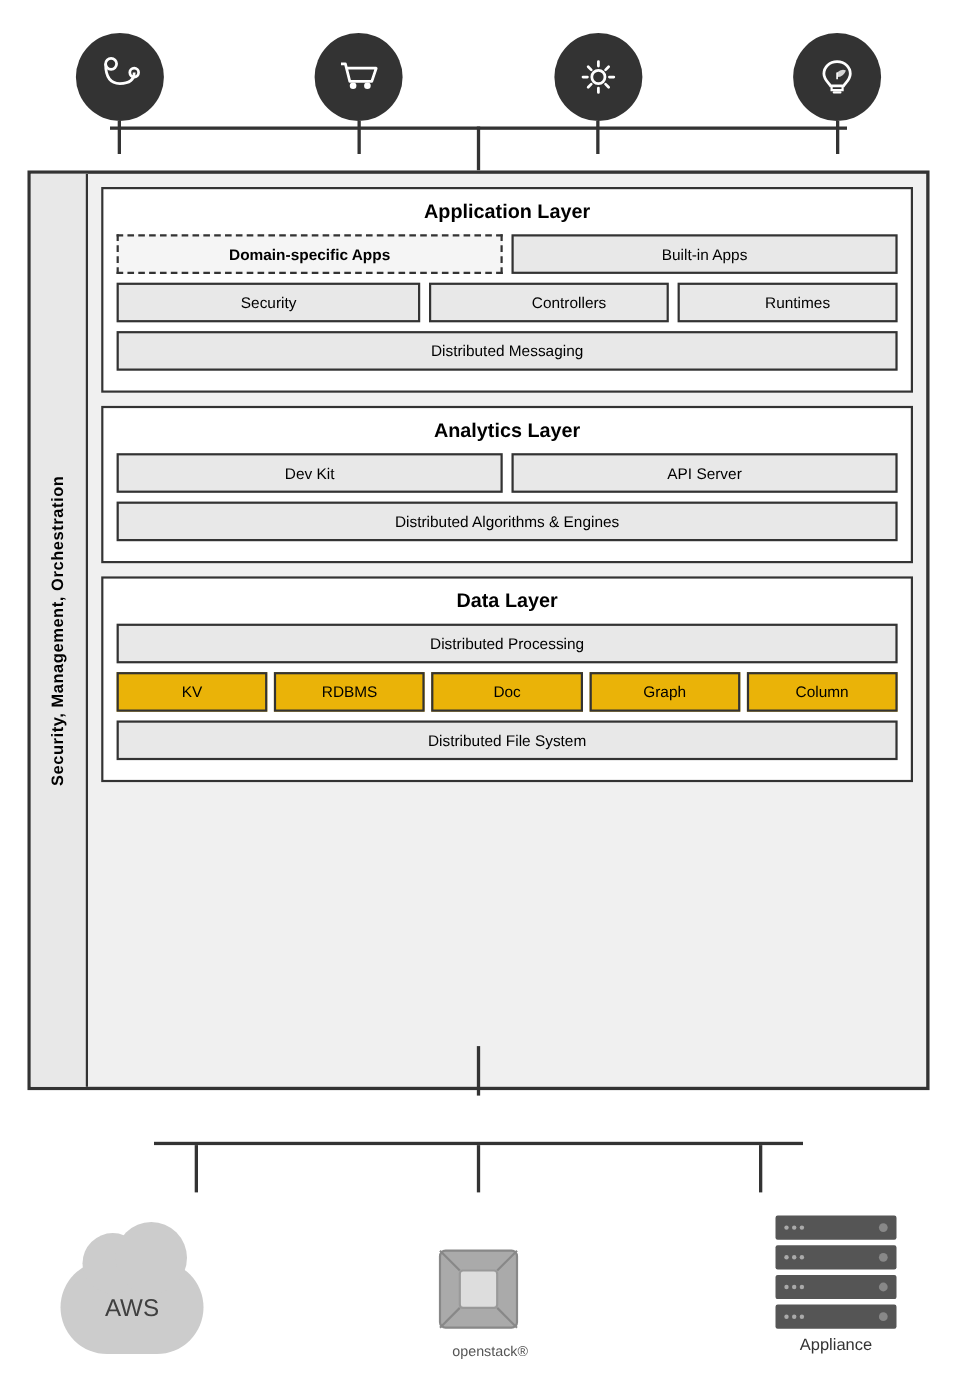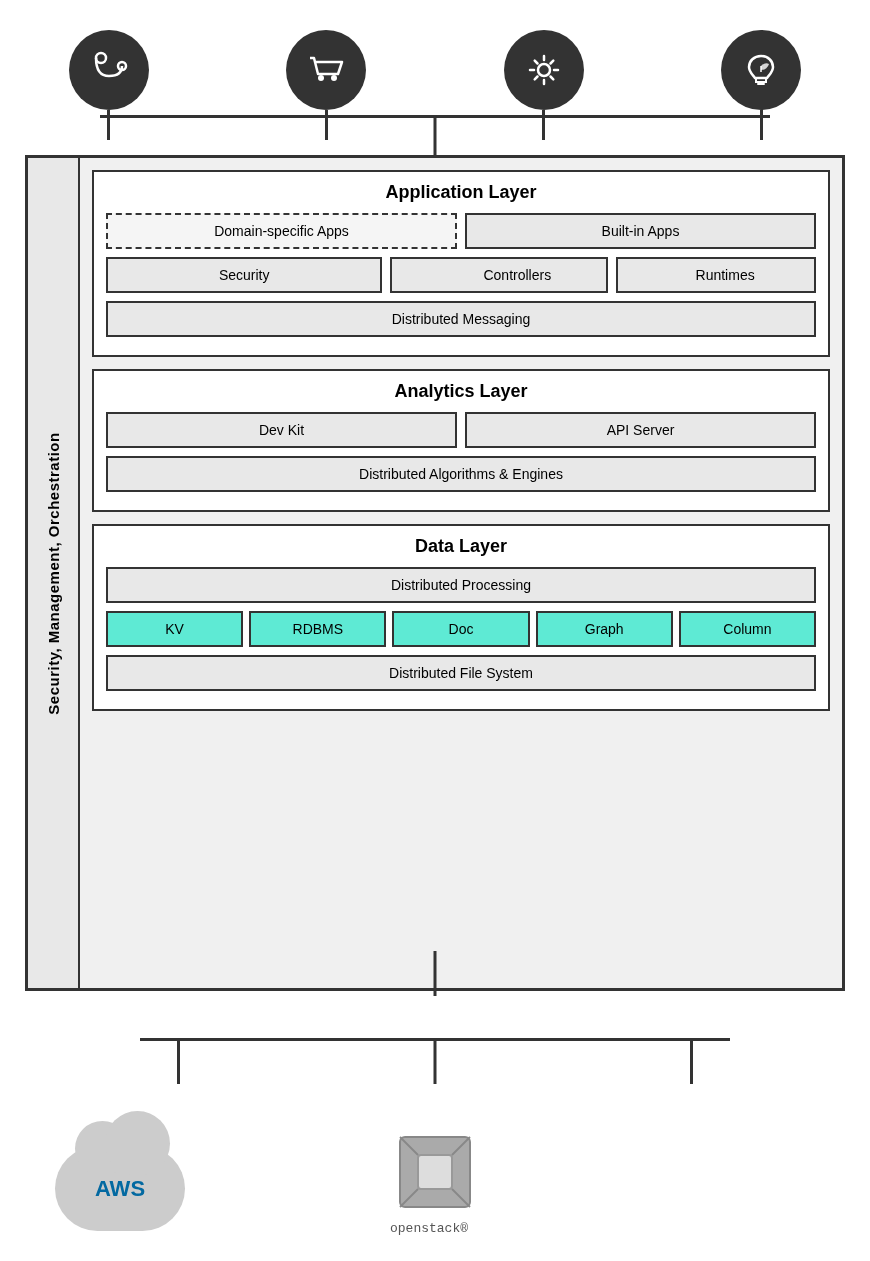--- a/index.html
+++ b/index.html
@@ -144,20 +144,21 @@
       align-items: center;
       justify-content: center;
       padding: 8px 10px;
       font-size: 14px;
       text-align: center;
     }
 
     .cell.dashed {
       border-style: dashed;
       background: #f5f5f5;
+      font-weight: bold;
     }
 
     .cell.full-width {
       flex: 1;
     }
 
     .cell.grow {
       flex: 1;
     }
 
@@ -237,21 +238,21 @@
 
     
     .data-storage-row {
       display: flex;
       gap: 6px;
       margin-bottom: 8px;
     }
 
     .data-cell {
       border: 2px solid #333;
-      background: #5eead4;
+      background: #eab308;
       display: flex;
       align-items: center;
       justify-content: center;
       padding: 8px 6px;
       font-size: 14px;
       flex: 1;
     }
 
   </style>
 </head>
@@ -379,34 +380,59 @@
   <div style="position:absolute; bottom:220px; left:140px; right:140px; height:3px; background:#333;"></div>
 
   <div style="position:absolute; bottom:177px; left:177px; width:3px; height:43px; background:#333;"></div>
 
   <div style="position:absolute; bottom:177px; left:50%; transform:translateX(-50%); width:3px; height:43px; background:#333;"></div>
 
   <div style="position:absolute; bottom:177px; right:177px; width:3px; height:43px; background:#333;"></div>
 
   <div style="position:absolute; bottom:30px; left:55px; display:flex; flex-direction:column; align-items:center;">
     <div class="cloud-shape">
-      <span style="position:relative; z-index:1; font-size:22px; font-weight:bold; color:#0369a1;">AWS</span>
+      <span style="position:relative; z-index:1; font-size:22px; font-weight:normal; color:#404040;">AWS</span>
     </div>
   </div>
 
-  <div style="position:absolute; bottom:25px; left:50%; transform:translateX(-50%); display:flex; flex-direction:column; align-items:flex-start;font-family:Liberation Mono, monospace;">
+  <div style="position:absolute; bottom:25px; left:50%; transform:translateX(-50%); display:flex; flex-direction:column; align-items:flex-end;">
 
     <svg width="90" height="90" viewBox="0 0 90 90">
 
       <rect x="10" y="10" width="70" height="70" rx="5" ry="5" fill="#aaa" stroke="#888" stroke-width="2"></rect>
 
       <rect x="28" y="28" width="34" height="34" rx="3" ry="3" fill="#ddd" stroke="#999" stroke-width="2"></rect>
 
       <line x1="10" y1="10" x2="28" y2="28" stroke="#888" stroke-width="2"></line>
       <line x1="80" y1="10" x2="62" y2="28" stroke="#888" stroke-width="2"></line>
       <line x1="10" y1="80" x2="28" y2="62" stroke="#888" stroke-width="2"></line>
       <line x1="80" y1="80" x2="62" y2="62" stroke="#888" stroke-width="2"></line>
     </svg>
     <span style="font-size:13px; color:#555; margin-top:4px;">openstack®</span>
   </div>
 
+  <div style="position:absolute; bottom:30px; right:55px; display:flex; flex-direction:column; align-items:center;">
+    <div class="server-stack">
+      <div class="server-unit">
+        <div class="server-dot"></div>
+        <div class="server-dot"></div>
+        <div class="server-dot"></div>
+      </div>
+      <div class="server-unit">
+        <div class="server-dot"></div>
+        <div class="server-dot"></div>
+        <div class="server-dot"></div>
+      </div>
+      <div class="server-unit">
+        <div class="server-dot"></div>
+        <div class="server-dot"></div>
+        <div class="server-dot"></div>
+      </div>
+      <div class="server-unit">
+        <div class="server-dot"></div>
+        <div class="server-dot"></div>
+        <div class="server-dot"></div>
+      </div>
+    </div>
+    <span style="font-size:15px; color:#333; margin-top:6px;">Appliance</span>
+  </div>
 
 </div>
 
 </body></html>

